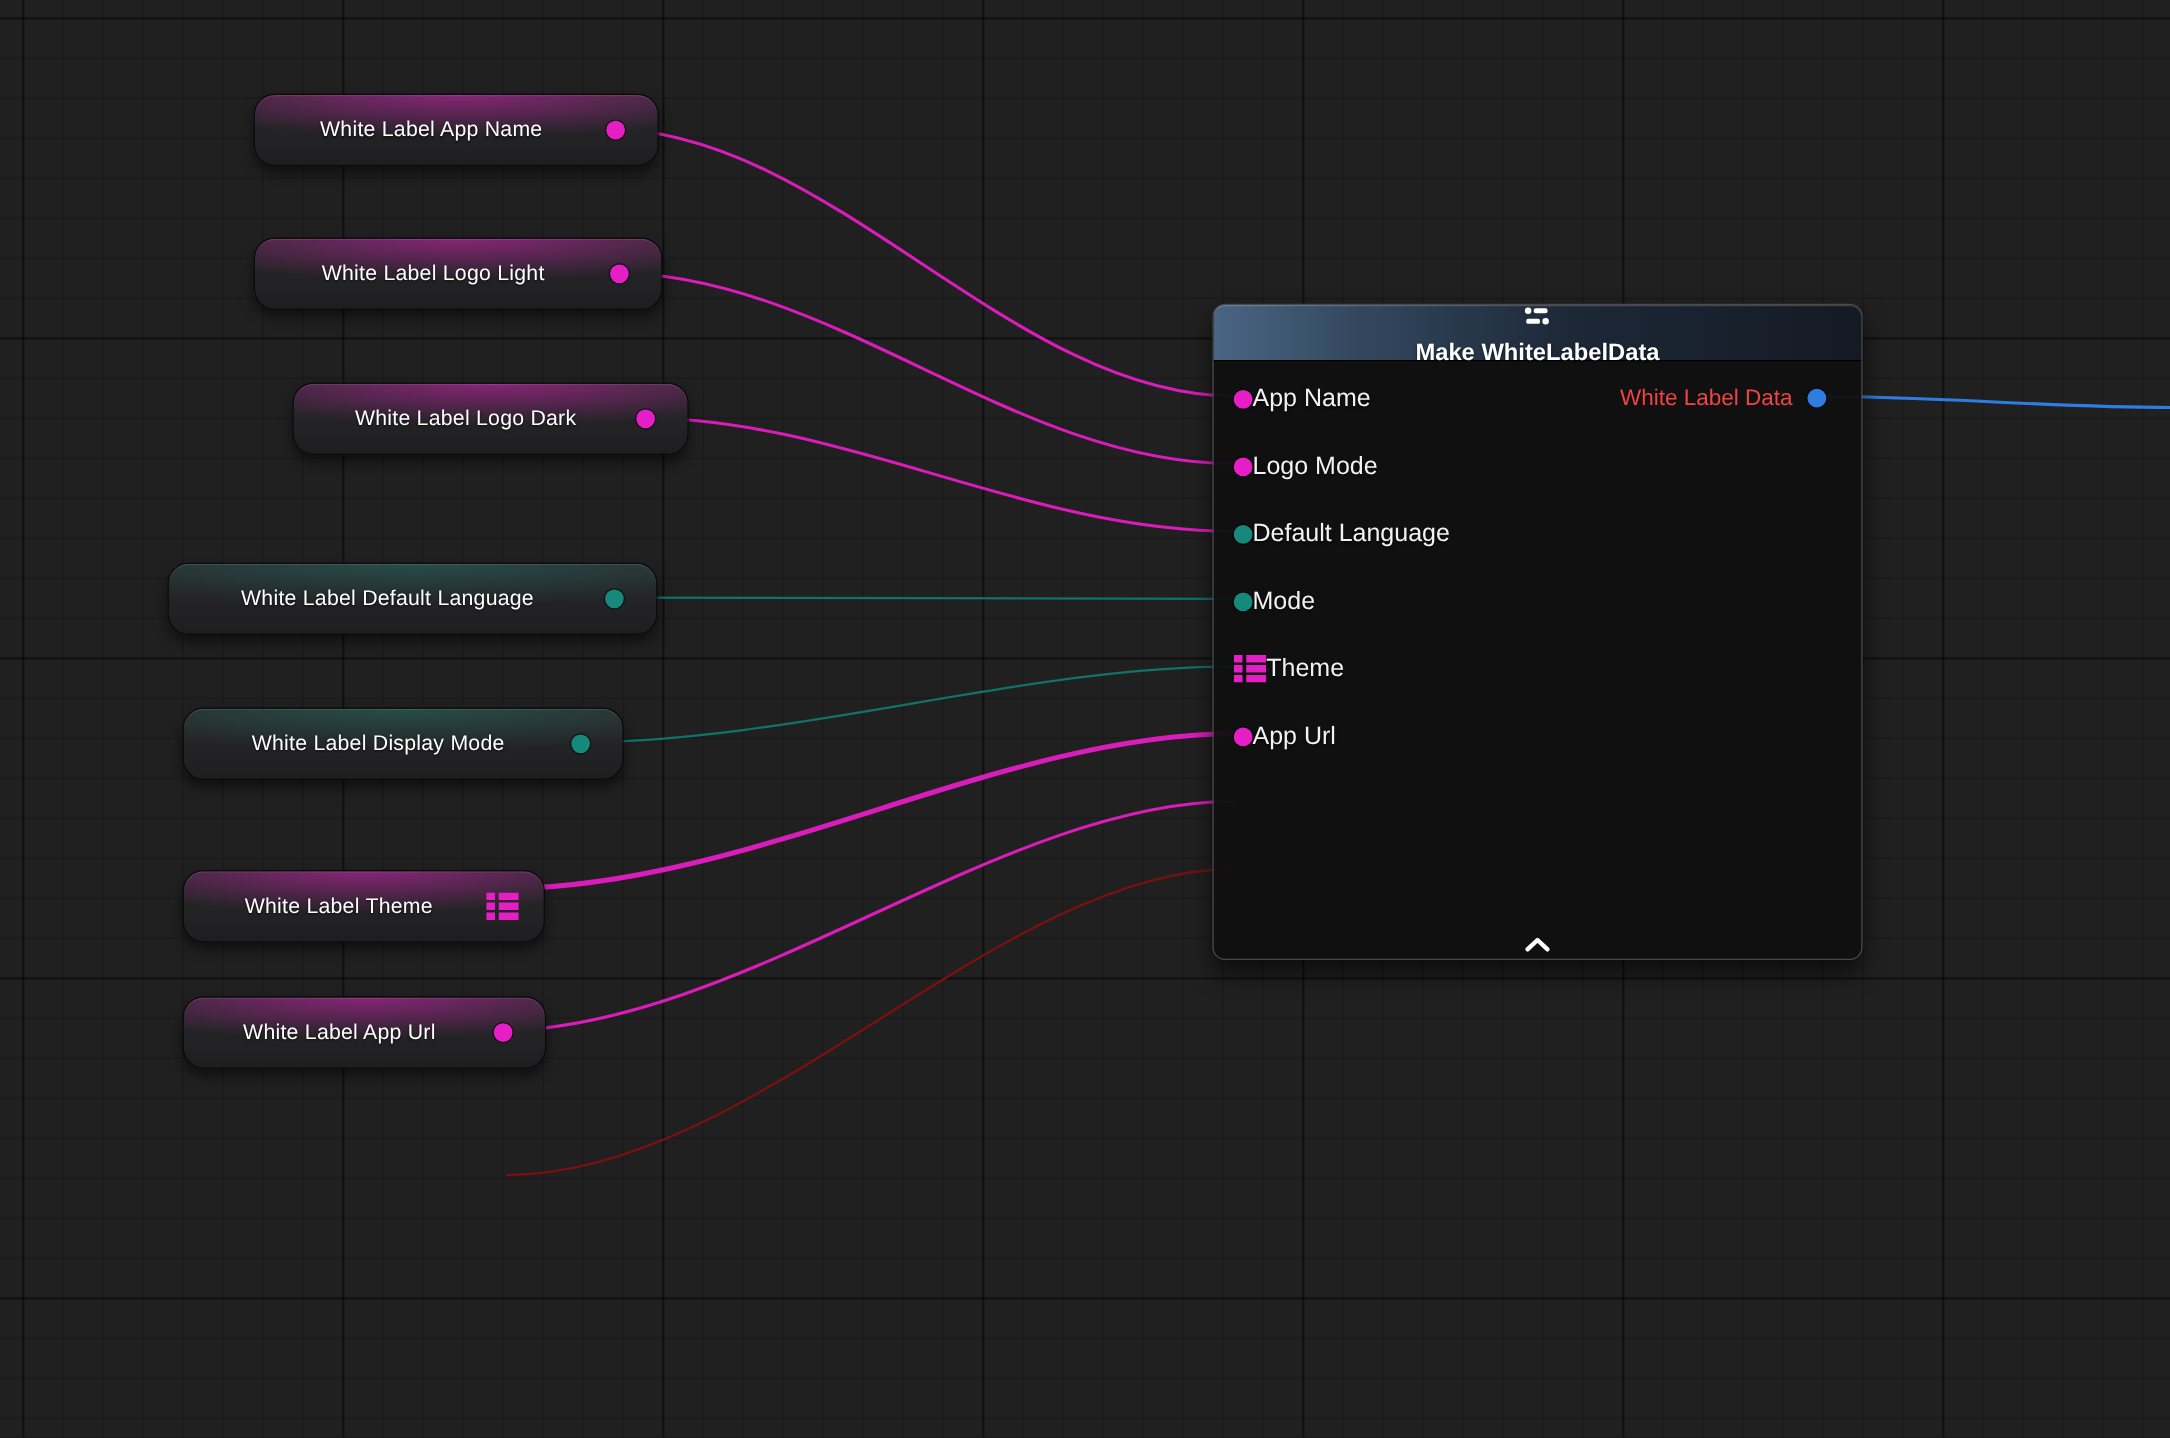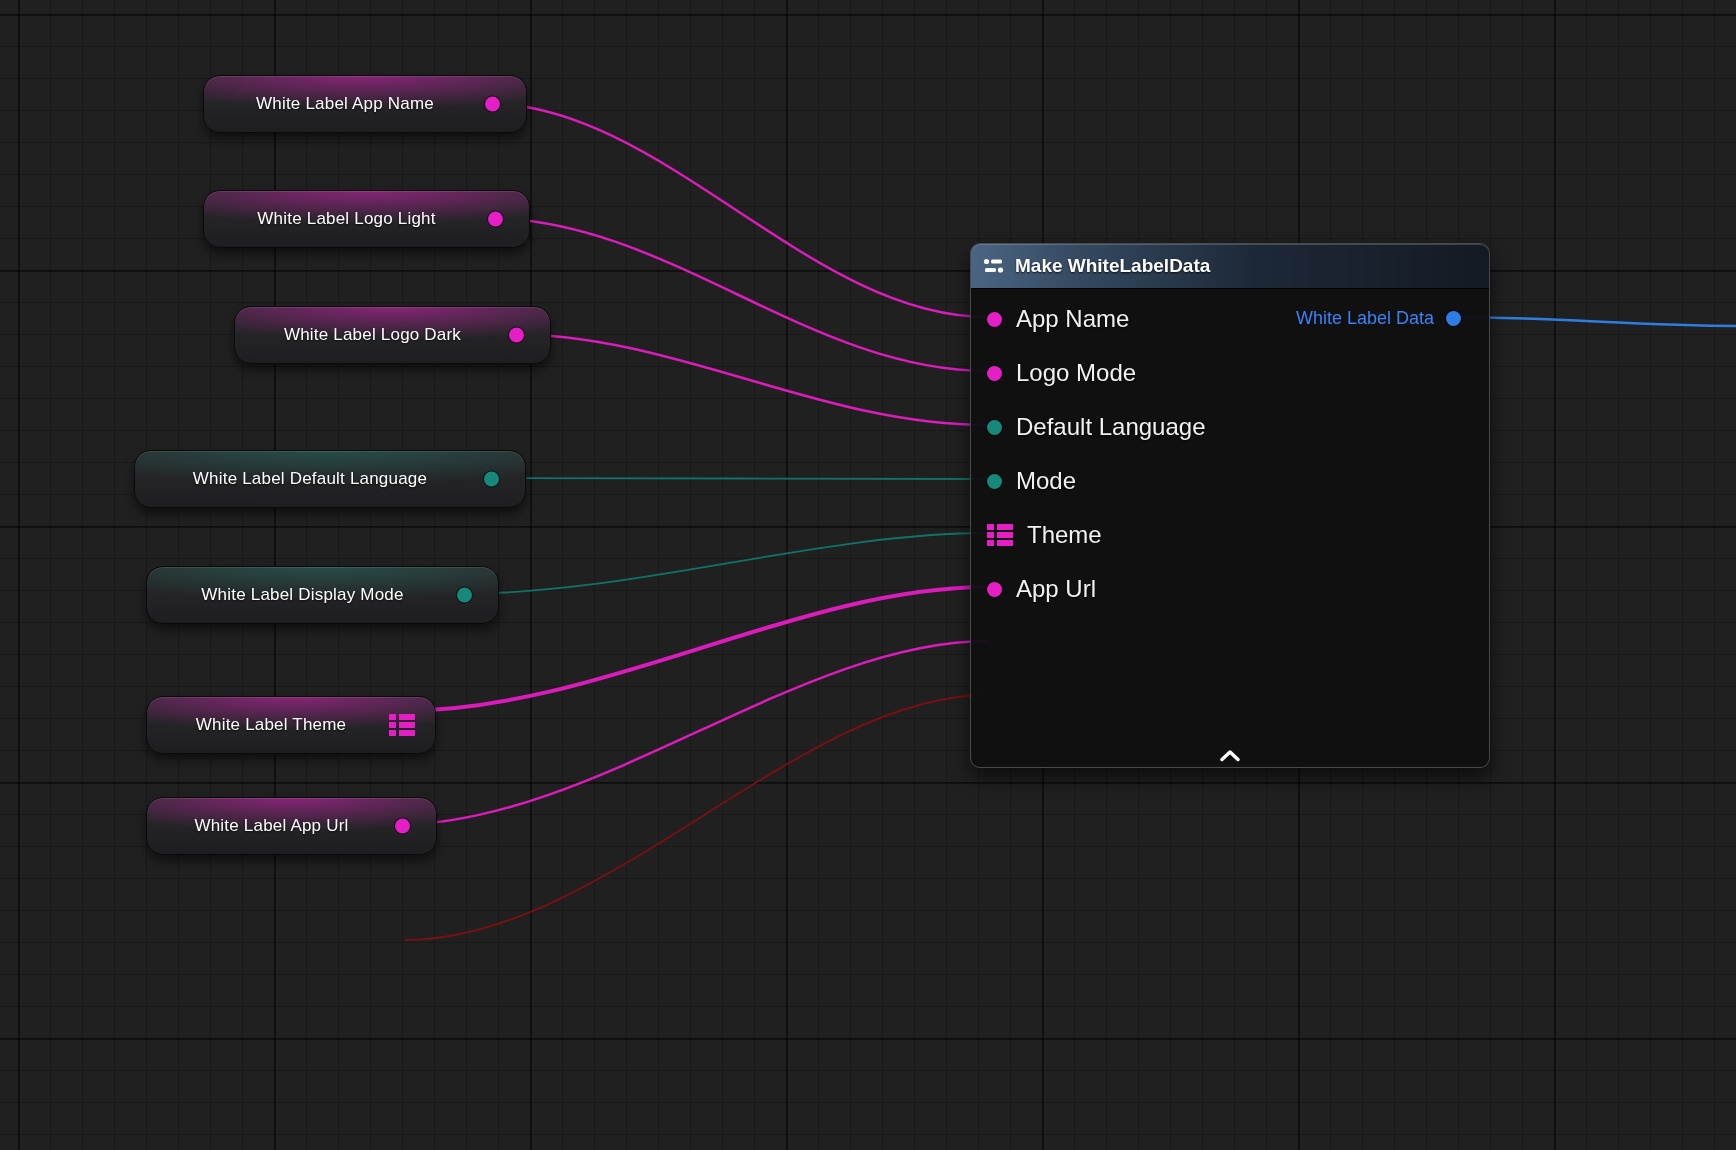--- a/index.html
+++ b/index.html
@@ -49,29 +49,30 @@
     background:rgba(16,16,16,0.95);
     border:1px solid #4a4a4a;border-radius:10px;
     box-shadow:0 10px 20px rgba(0,0,0,0.6);
   }
   .make-node .header{
     height:44px;border-radius:9px 9px 0 0;
     display:flex;align-items:center;gap:10px;padding:0 12px;
     background:linear-gradient(90deg,#4a6583 0%,#33485f 22%,#1d2837 55%,#141a23 100%);
     box-shadow:inset 0 1px 0 rgba(255,255,255,0.18);
     border-bottom:1px solid #000;
+    flex-direction:column;
   }
   .make-node .htitle{color:#ffffff;font-size:19px;font-weight:bold;text-shadow:0 1px 2px rgba(0,0,0,0.8);}
   .hicon{line-height:0;}
   .make-node .body{position:relative;padding-top:3px;}
-  .pin-row{height:54px;display:flex;align-items:center;gap:14px;padding-left:16px;color:#f2f2f2;font-size:24px;}
+  .pin-row{height:54px;display:flex;align-items:center;padding-left:16px;color:#f2f2f2;font-size:20px;}
   .pin-row .plabel{text-shadow:0 1px 2px rgba(0,0,0,0.7);white-space:nowrap;}
   .output-row{
     position:absolute;right:28px;top:52px;height:44px;
-    display:flex;align-items:center;gap:12px;color:#3b82f6;font-size:18px;
+    display:flex;align-items:center;gap:12px;color:#ef4444;font-size:18px;
   }
   .collapse{position:absolute;left:50%;bottom:5px;transform:translateX(-50%);line-height:0;cursor:pointer;}
 </style>
 </head>
 <body>
 
 <div class="canvas">
 
   <svg class="wires" width="1736" height="1150" viewBox="0 0 1736 1150">
     <path stroke-width="2.5" d="M484 103 C664 103 808 317 988 317" stroke="#da1cbb"></path>

